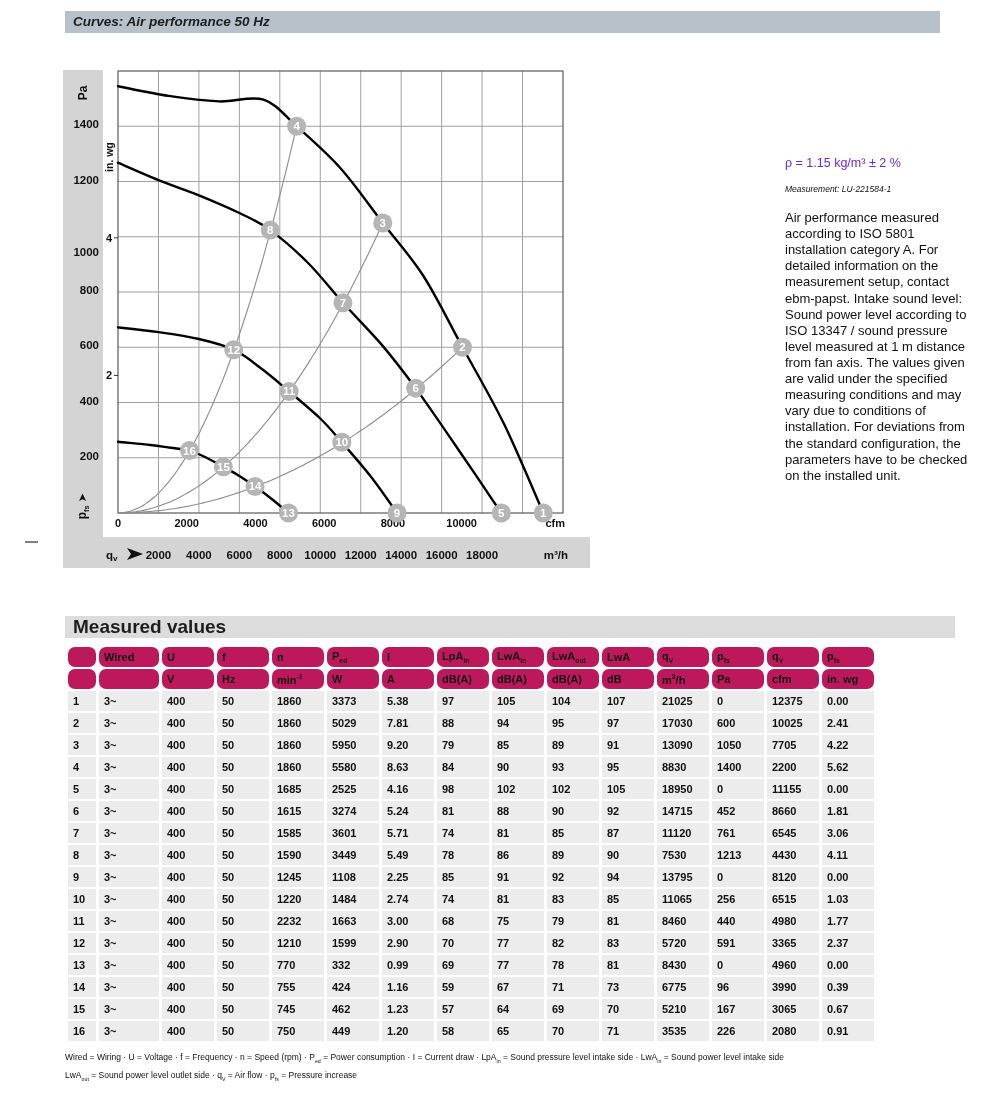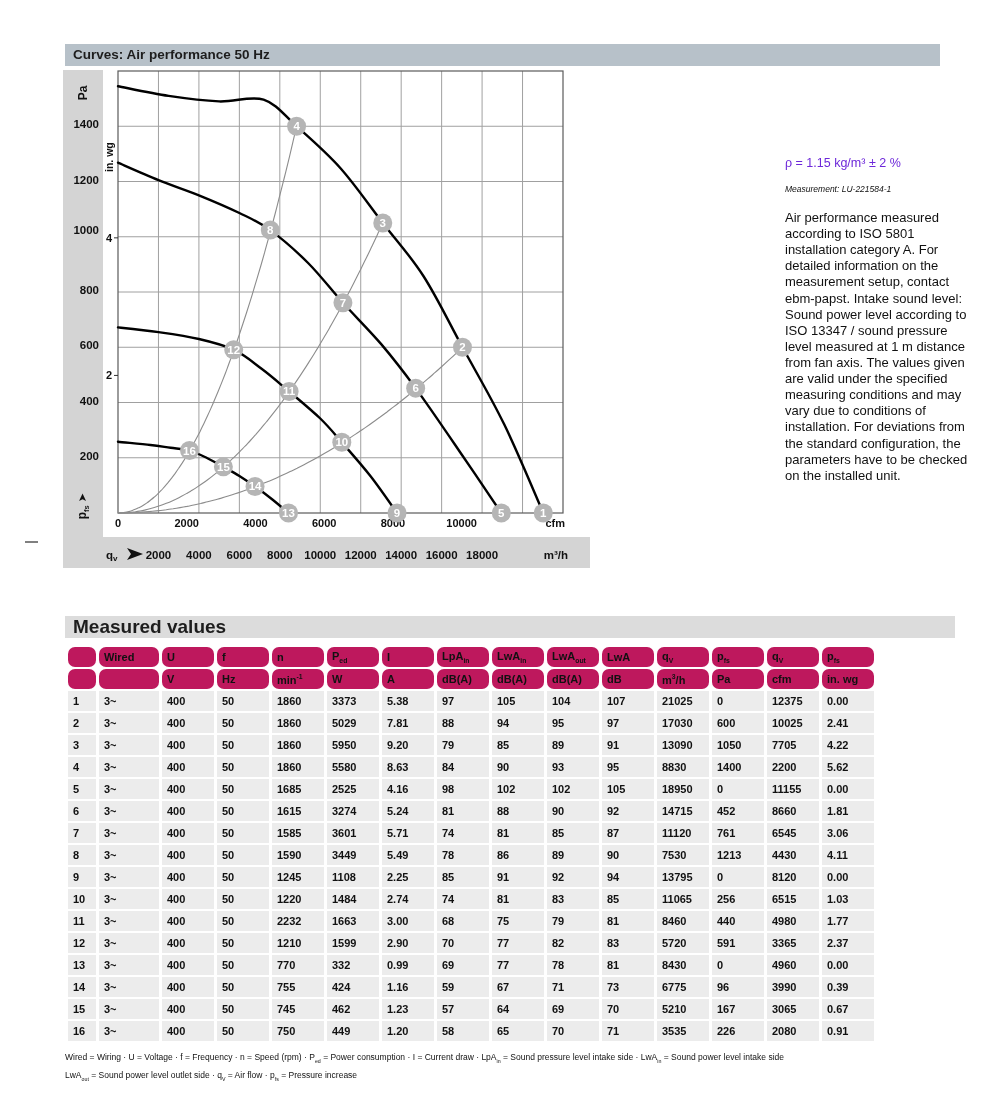--- a/index.html
+++ b/index.html
@@ -1,19 +1,19 @@
 <!DOCTYPE html>
 <html><head>
 <meta charset="utf-8">
 <style>
   html,body{margin:0;padding:0;background:#fff;}
   body{width:1000px;height:1098px;position:relative;font-family:"Liberation Sans","DejaVu Sans",sans-serif;color:#111;}
   .abs{position:absolute;}
   .section-bar{position:absolute;left:65px;height:22px;line-height:22px;padding-left:8px;font-weight:bold;color:#1d1d1d;box-sizing:border-box;}
-  #curves-bar{top:44px;width:875px;background:#b7c1c9;font-size:13.5px;}
+  #curves-bar{top:11px;width:875px;background:#b7c1c9;font-size:13.5px;font-style:italic;}
   #measured-bar{top:616px;width:890px;background:#dcdcdc;font-size:19px;}
   
   #chart{left:63px;top:70px;width:527px;height:498px;}
   #axis-strip-left{position:absolute;left:0;top:0;width:40px;height:498px;background:#d4d4d4;}
   .pa-tick{position:absolute;right:4px;width:34px;text-align:right;font-size:11.5px;font-weight:bold;color:#111;}
   .rot{transform:rotate(-90deg);transform-origin:center;white-space:nowrap;font-weight:bold;}
   #pa-title{position:absolute;left:2px;top:16px;width:36px;text-align:center;font-size:12px;}
   #pfs-title{position:absolute;left:-2px;top:428px;width:44px;text-align:center;font-size:12px;}
   #pfs-title .arrow{display:inline-block;margin-left:3px;font-size:11px;}
   sub{font-size:0.62em;}
@@ -42,21 +42,21 @@
 <div id="curves-bar" class="section-bar">Curves: Air performance 50 Hz</div>
 
 <div id="chart" class="abs">
   <div id="axis-strip-left">
     <div id="pa-title" class="rot">Pa</div>
     <div id="pa-ticks">
         <div class="pa-tick" style="top: 379.75px;">200</div>
         <div class="pa-tick" style="top: 324.5px;">400</div>
         <div class="pa-tick" style="top: 269.25px;">600</div>
         <div class="pa-tick" style="top: 214px;">800</div>
-        <div class="pa-tick" style="top: 154px;">1000</div>
+        <div class="pa-tick" style="top: 176px;">1000</div>
         <div class="pa-tick" style="top: 103.5px;">1200</div>
         <div class="pa-tick" style="top: 48.25px;">1400</div>
       </div>
     <div id="pfs-title" class="rot"><span>p<sub>fs</sub></span><span class="arrow">➤</span></div>
   </div>
   <svg id="chart-svg" width="487" height="498" viewBox="0 0 487 498">
       <rect x="0" y="467" width="487" height="31" fill="#d4d4d4"></rect>
       <line x1="55.45454545454545" y1="1" x2="55.45454545454545" y2="443" stroke="#a0a0a0" stroke-width="1"></line>
       <line x1="95.9090909090909" y1="1" x2="95.9090909090909" y2="443" stroke="#a0a0a0" stroke-width="1"></line>
       <line x1="136.36363636363637" y1="1" x2="136.36363636363637" y2="443" stroke="#a0a0a0" stroke-width="1"></line>

